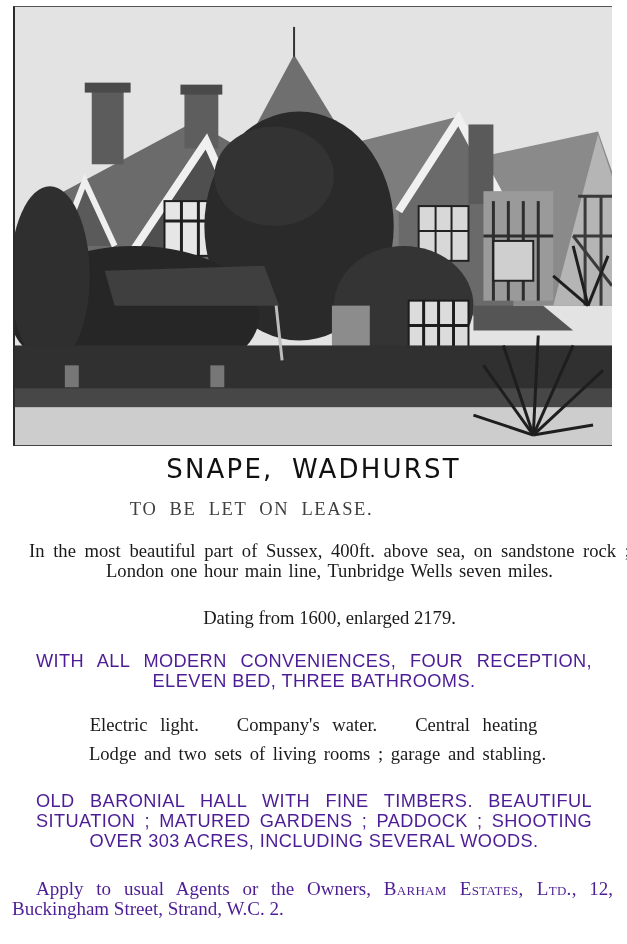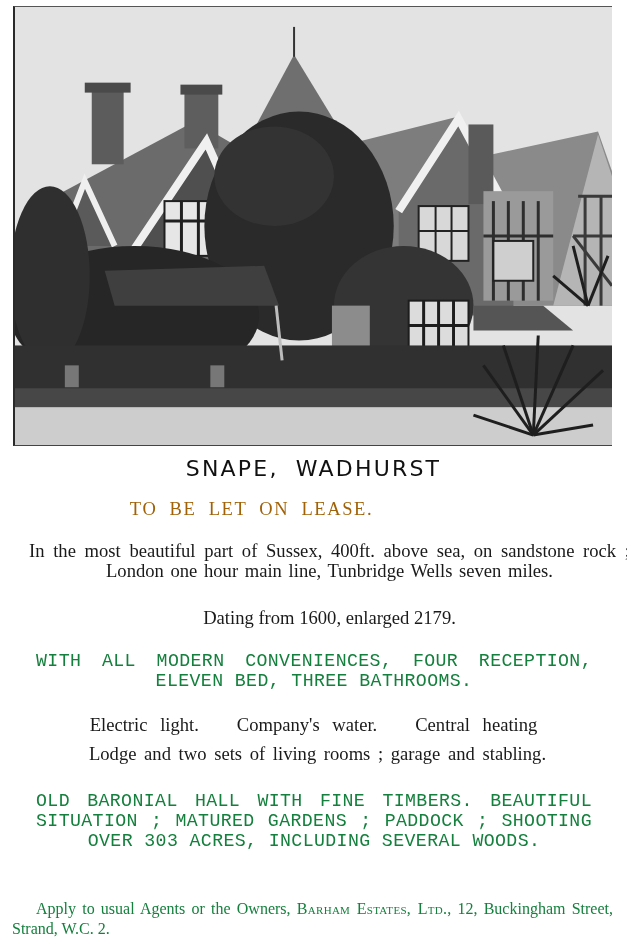--- a/index.html
+++ b/index.html
@@ -29,61 +29,61 @@
       background: #e4e4e4;
     }
     .photo svg { display: block; width: 100%; height: 100%; }
 
     .title {
       position: absolute;
       left: 0; width: 627px;
       top: 456px;
       text-align: center;
       font-family: "DejaVu Sans", "Liberation Sans", sans-serif;
-      font-size: 22px;
+      font-size: 26px;
       letter-spacing: 2.2px;
       word-spacing: 8px;
       line-height: 26px;
       color: #111;
     }
     .subtitle {
       position: absolute;
       left: 0; width: 503px;
       top: 497px;
       text-align: center;
       font-family: "Liberation Serif", "DejaVu Serif", serif;
       font-size: 18.5px;
       letter-spacing: 1.6px;
       word-spacing: 6px;
       line-height: 24px;
-      color: #a16207;
+      color: #404040;
     }
     .body-para {
       position: absolute;
       left: 12px;
       width: 601px;
       font-family: "Liberation Serif", "DejaVu Serif", serif;
       font-size: 18.6px;
       line-height: 19.5px;
       color: #1a1a1a;
       text-align: justify;
       text-align-last: center;
       margin-left: 17px;
     }
     .p1 { top: 541px; word-spacing: 2px; }
     .p2 { top: 608px; text-align: center; }
     .caps {
       position: absolute;
       left: 36px;
       width: 556px;
-      font-family: Liberation Mono, monospace;
+      font-family: Liberation Sans, sans-serif;
       font-size: 18.2px;
       line-height: 20px;
       letter-spacing: 0.4px;
-      color: #15803d;
+      color: #4c1d95;
       text-align: justify;
       text-align-last: center;
     }
     .c1 { top: 651px; }
     .c2 { top: 791px; }
     .line-center {
       position: absolute;
       left: 0;
       width: 627px;
       text-align: center;
@@ -91,25 +91,25 @@
       font-size: 18.6px;
       line-height: 22px;
       color: #1a1a1a;
     }
     .l1 { top: 714px; word-spacing: 8px; }
     .l2 { top: 743px; word-spacing: 3px; left: 4px; }
     .apply {
       position: absolute;
       left: 12px;
       width: 601px;
-      top: 899px;
-      font-family: "Liberation Serif", "DejaVu Serif", serif;
-      font-size: 16px;
+      top: 879px;
+      font-family: "Liberation Serif", "DejaVu Serif", serif;
+      font-size: 19px;
       line-height: 19.5px;
-      color: #15803d;
+      color: #4c1d95;
       text-align: justify;
       text-indent: 24px;
     }
     .sc { font-variant: small-caps; letter-spacing: 0.3px; }
   </style>
 </head>
 <body>
 
 <div class="photo">
   <svg viewBox="0 0 599 440" preserveAspectRatio="none">

